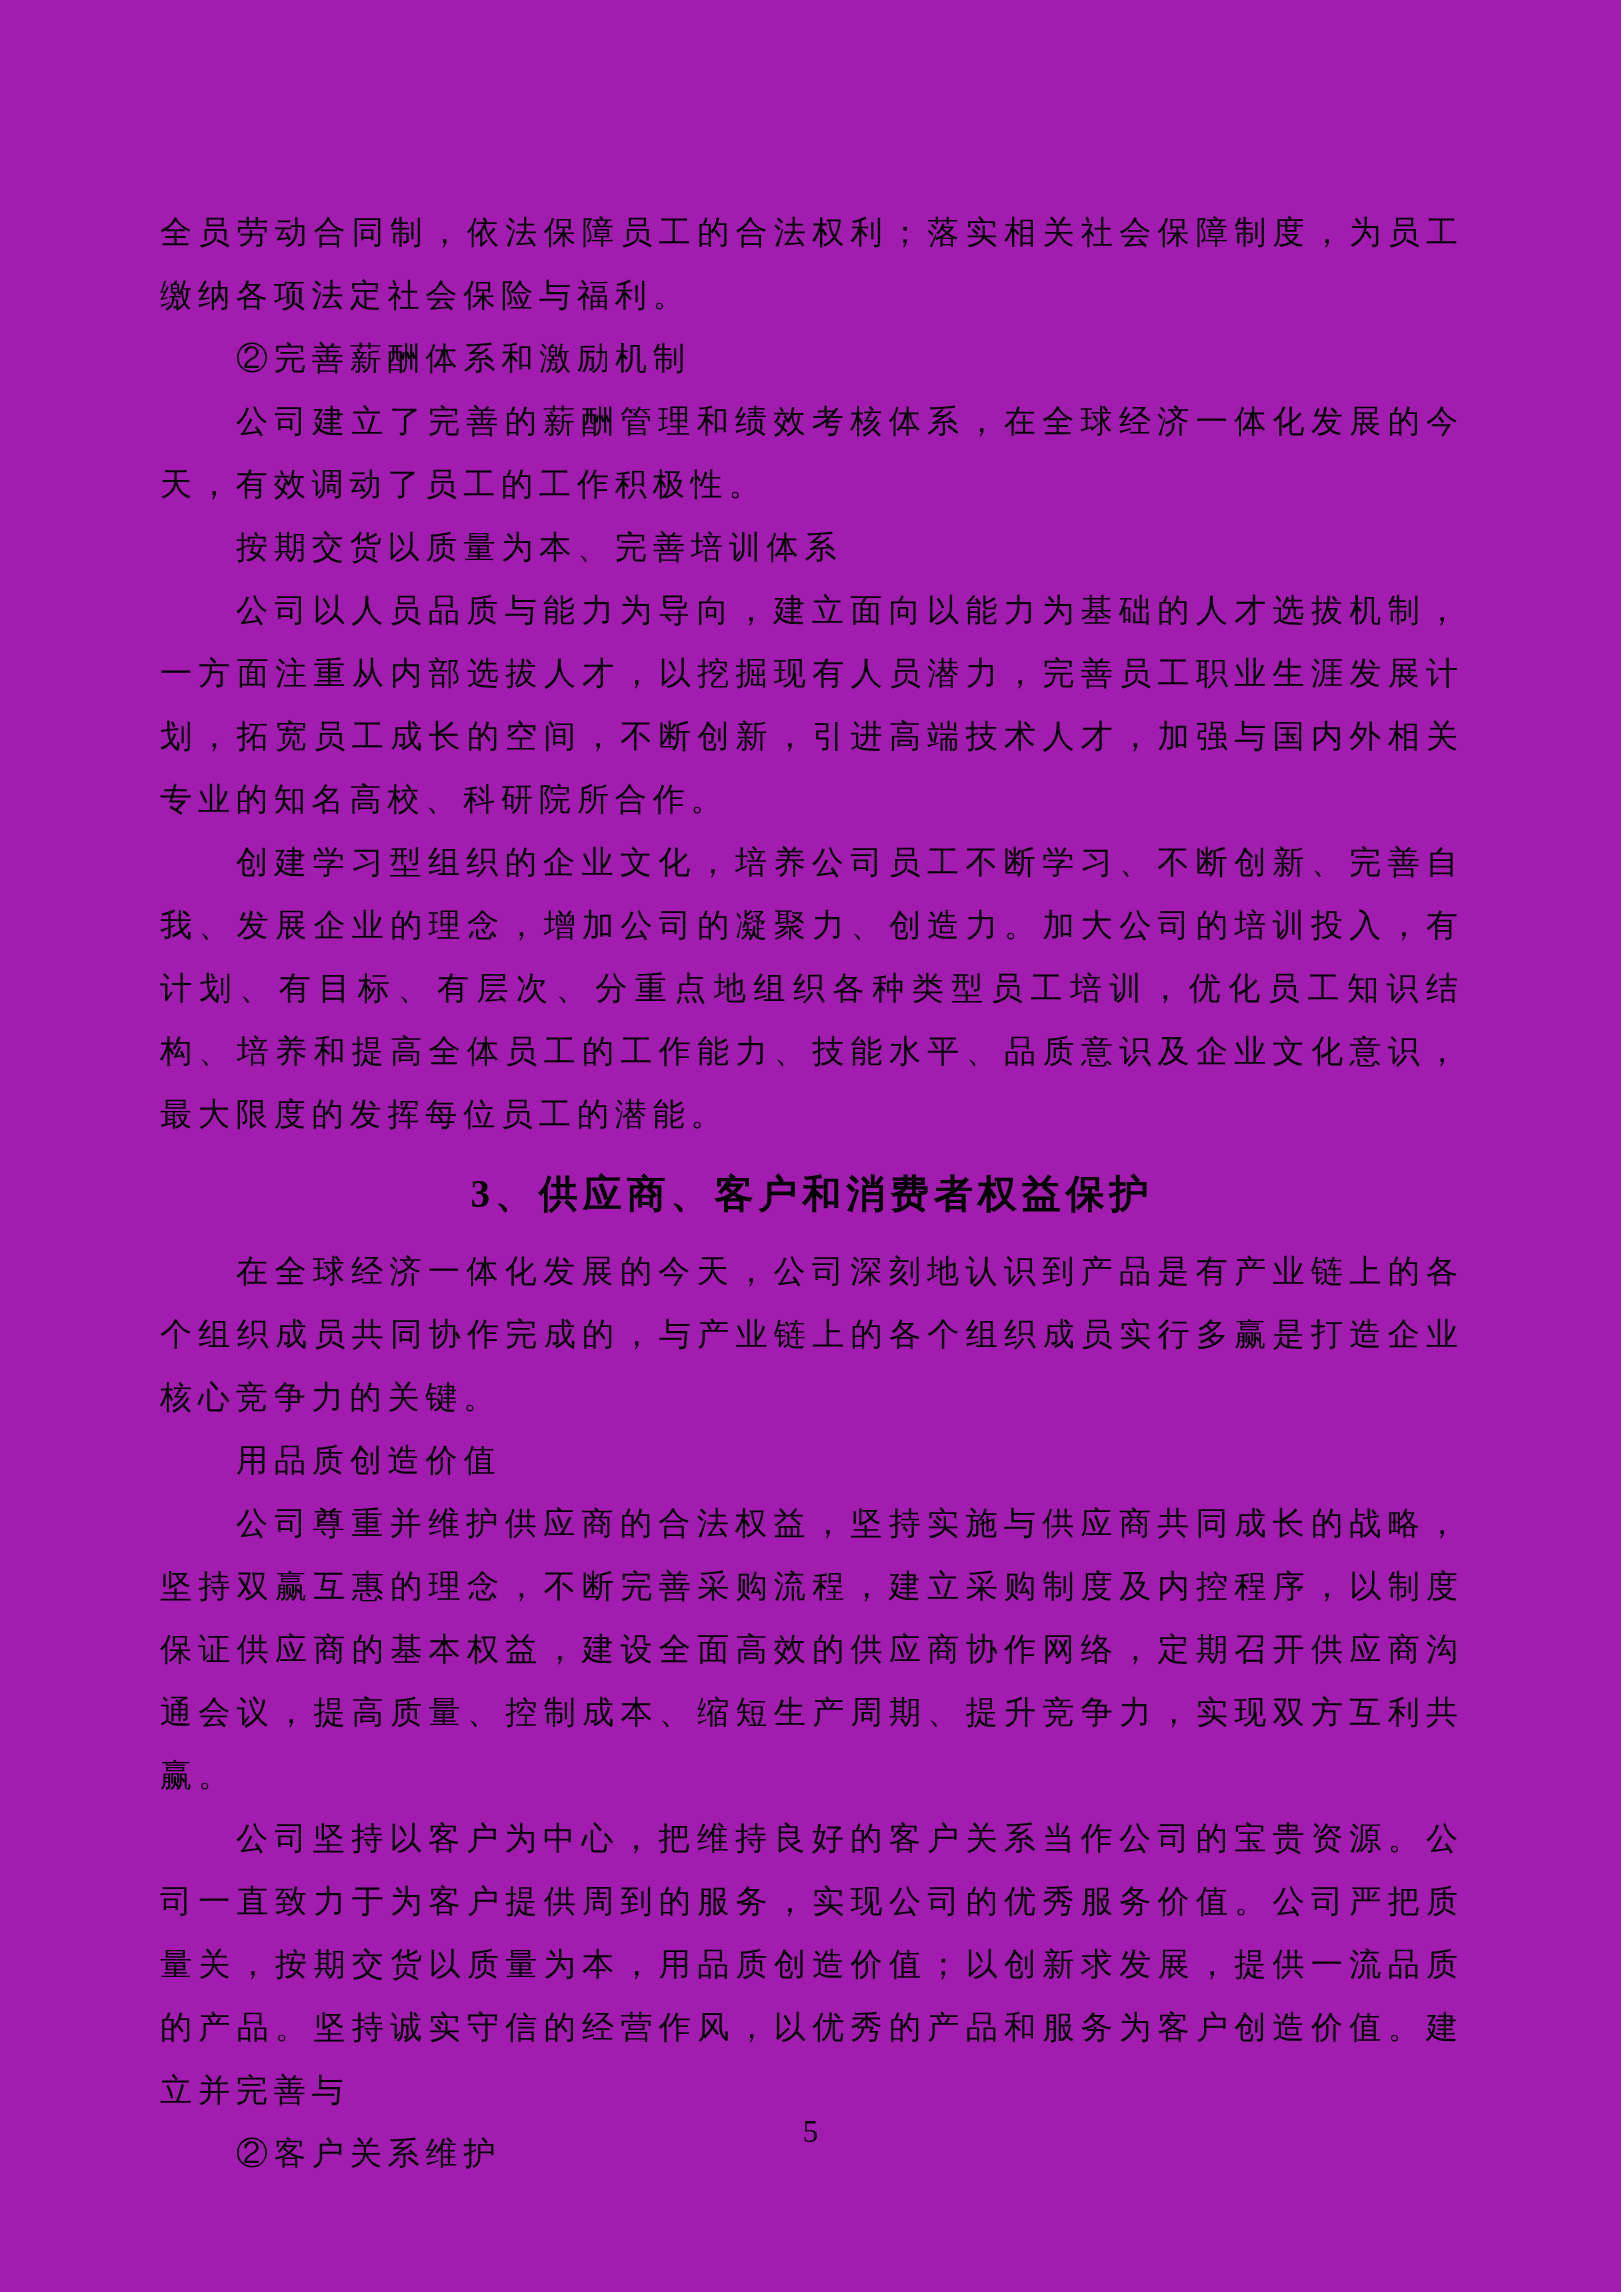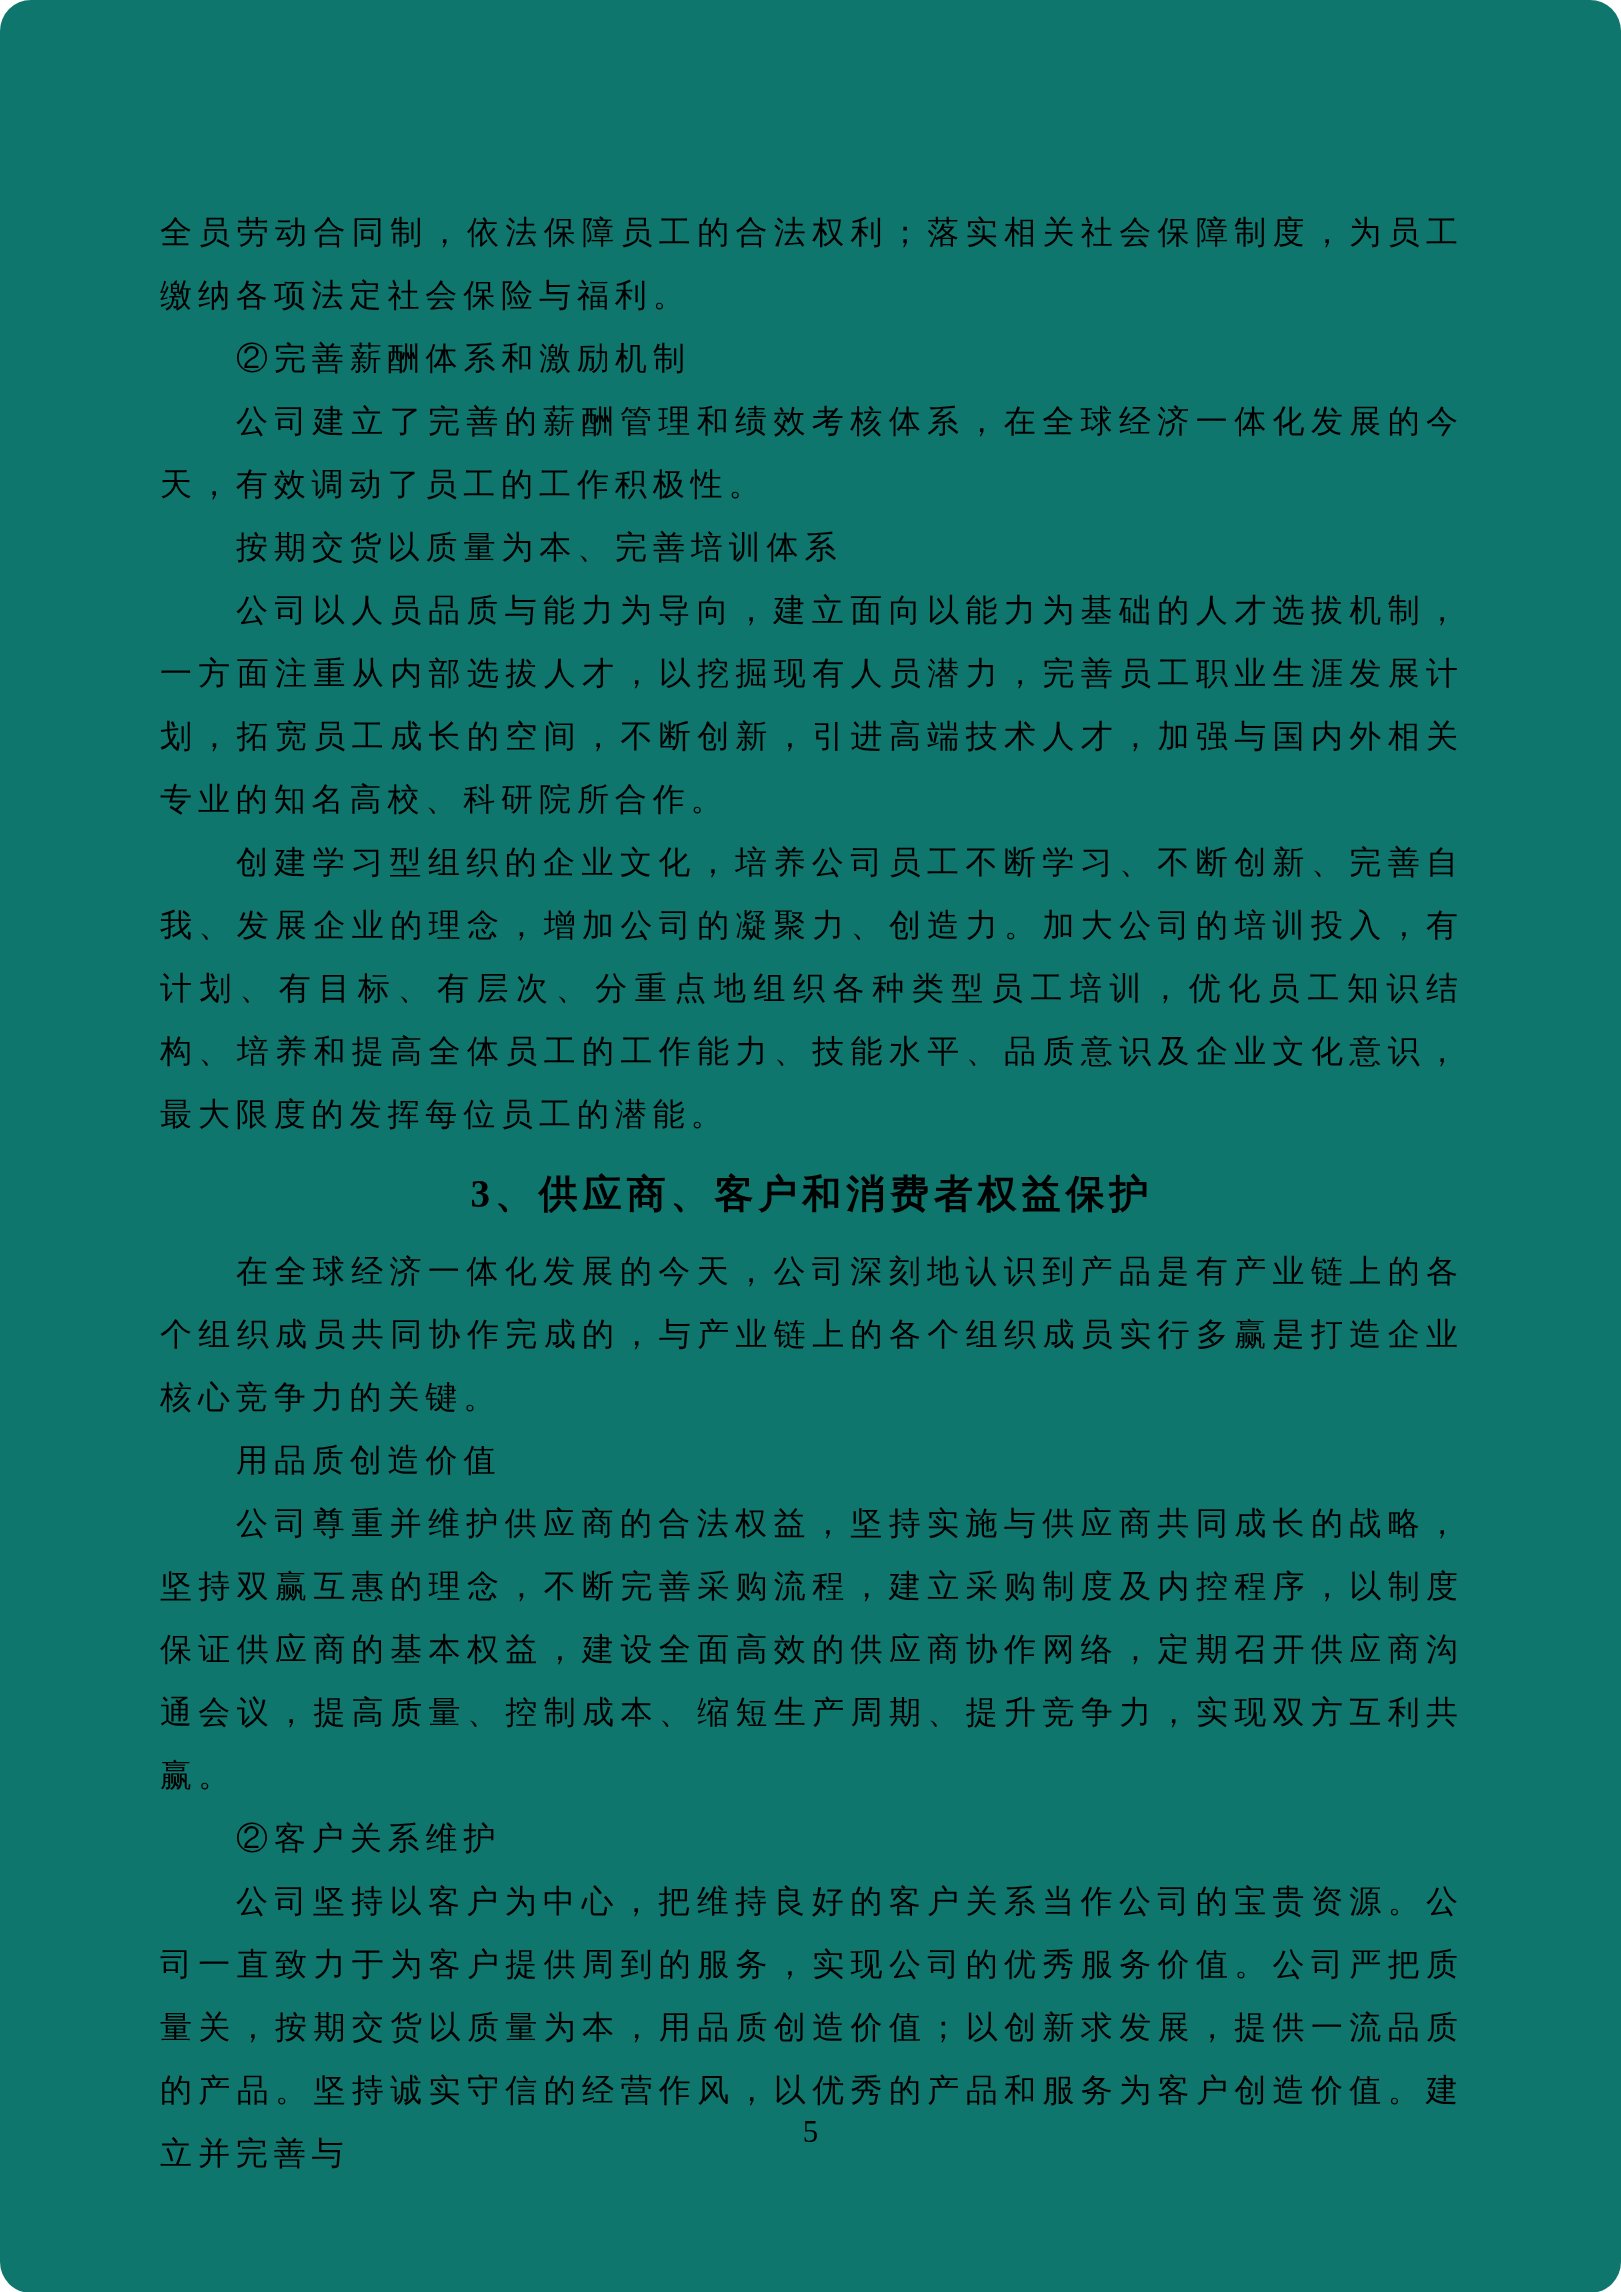--- a/index.html
+++ b/index.html
@@ -11,22 +11,21 @@
     position: relative;
     width: 1621px;
     height: 2293px;
     overflow: hidden;
     color: #000000;
     font-family: "Liberation Serif", "DejaVu Serif", serif;
   }
   .page {
     position: absolute;
     inset: 0;
-    background: #0f766e;
-    border-radius: 31px;
+    background: #a21caf;
   }
   .doc-body {
     position: absolute;
     left: 160px;
     top: 201px;
     width: 1304px;
   }
   .para {
     margin: 0;
     font-size: 32px;
@@ -69,20 +68,20 @@
       <p class="para continuation">全员劳动合同制，依法保障员工的合法权利；落实相关社会保障制度，为员工缴纳各项法定社会保险与福利。</p>
       <p class="para indent">②完善薪酬体系和激励机制</p>
       <p class="para indent">公司建立了完善的薪酬管理和绩效考核体系，在全球经济一体化发展的今天，有效调动了员工的工作积极性。</p>
       <p class="para indent">按期交货以质量为本、完善培训体系</p>
       <p class="para indent">公司以人员品质与能力为导向，建立面向以能力为基础的人才选拔机制，一方面注重从内部选拔人才，以挖掘现有人员潜力，完善员工职业生涯发展计划，拓宽员工成长的空间，不断创新，引进高端技术人才，加强与国内外相关专业的知名高校、科研院所合作。</p>
       <p class="para indent">创建学习型组织的企业文化，培养公司员工不断学习、不断创新、完善自我、发展企业的理念，增加公司的凝聚力、创造力。加大公司的培训投入，有计划、有目标、有层次、分重点地组织各种类型员工培训，优化员工知识结构、培养和提高全体员工的工作能力、技能水平、品质意识及企业文化意识，最大限度的发挥每位员工的潜能。</p>
       <h2 class="para heading">3、供应商、客户和消费者权益保护</h2>
       <p class="para indent">在全球经济一体化发展的今天，公司深刻地认识到产品是有产业链上的各个组织成员共同协作完成的，与产业链上的各个组织成员实行多赢是打造企业核心竞争力的关键。</p>
       <p class="para indent">用品质创造价值</p>
       <p class="para indent">公司尊重并维护供应商的合法权益，坚持实施与供应商共同成长的战略，坚持双赢互惠的理念，不断完善采购流程，建立采购制度及内控程序，以制度保证供应商的基本权益，建设全面高效的供应商协作网络，定期召开供应商沟通会议，提高质量、控制成本、缩短生产周期、提升竞争力，实现双方互利共赢。</p>
+      <p class="para indent">公司坚持以客户为中心，把维持良好的客户关系当作公司的宝贵资源。公司一直致力于为客户提供周到的服务，实现公司的优秀服务价值。公司严把质量关，按期交货以质量为本，用品质创造价值；以创新求发展，提供一流品质的产品。坚持诚实守信的经营作风，以优秀的产品和服务为客户创造价值。建立并完善与</p>
       <p class="para indent">②客户关系维护</p>
-      <p class="para indent">公司坚持以客户为中心，把维持良好的客户关系当作公司的宝贵资源。公司一直致力于为客户提供周到的服务，实现公司的优秀服务价值。公司严把质量关，按期交货以质量为本，用品质创造价值；以创新求发展，提供一流品质的产品。坚持诚实守信的经营作风，以优秀的产品和服务为客户创造价值。建立并完善与</p>
     </main>
   <footer class="page-footer">
     <span class="page-number">5</span>
   </footer>
 </div>
 
 
 </body></html>

